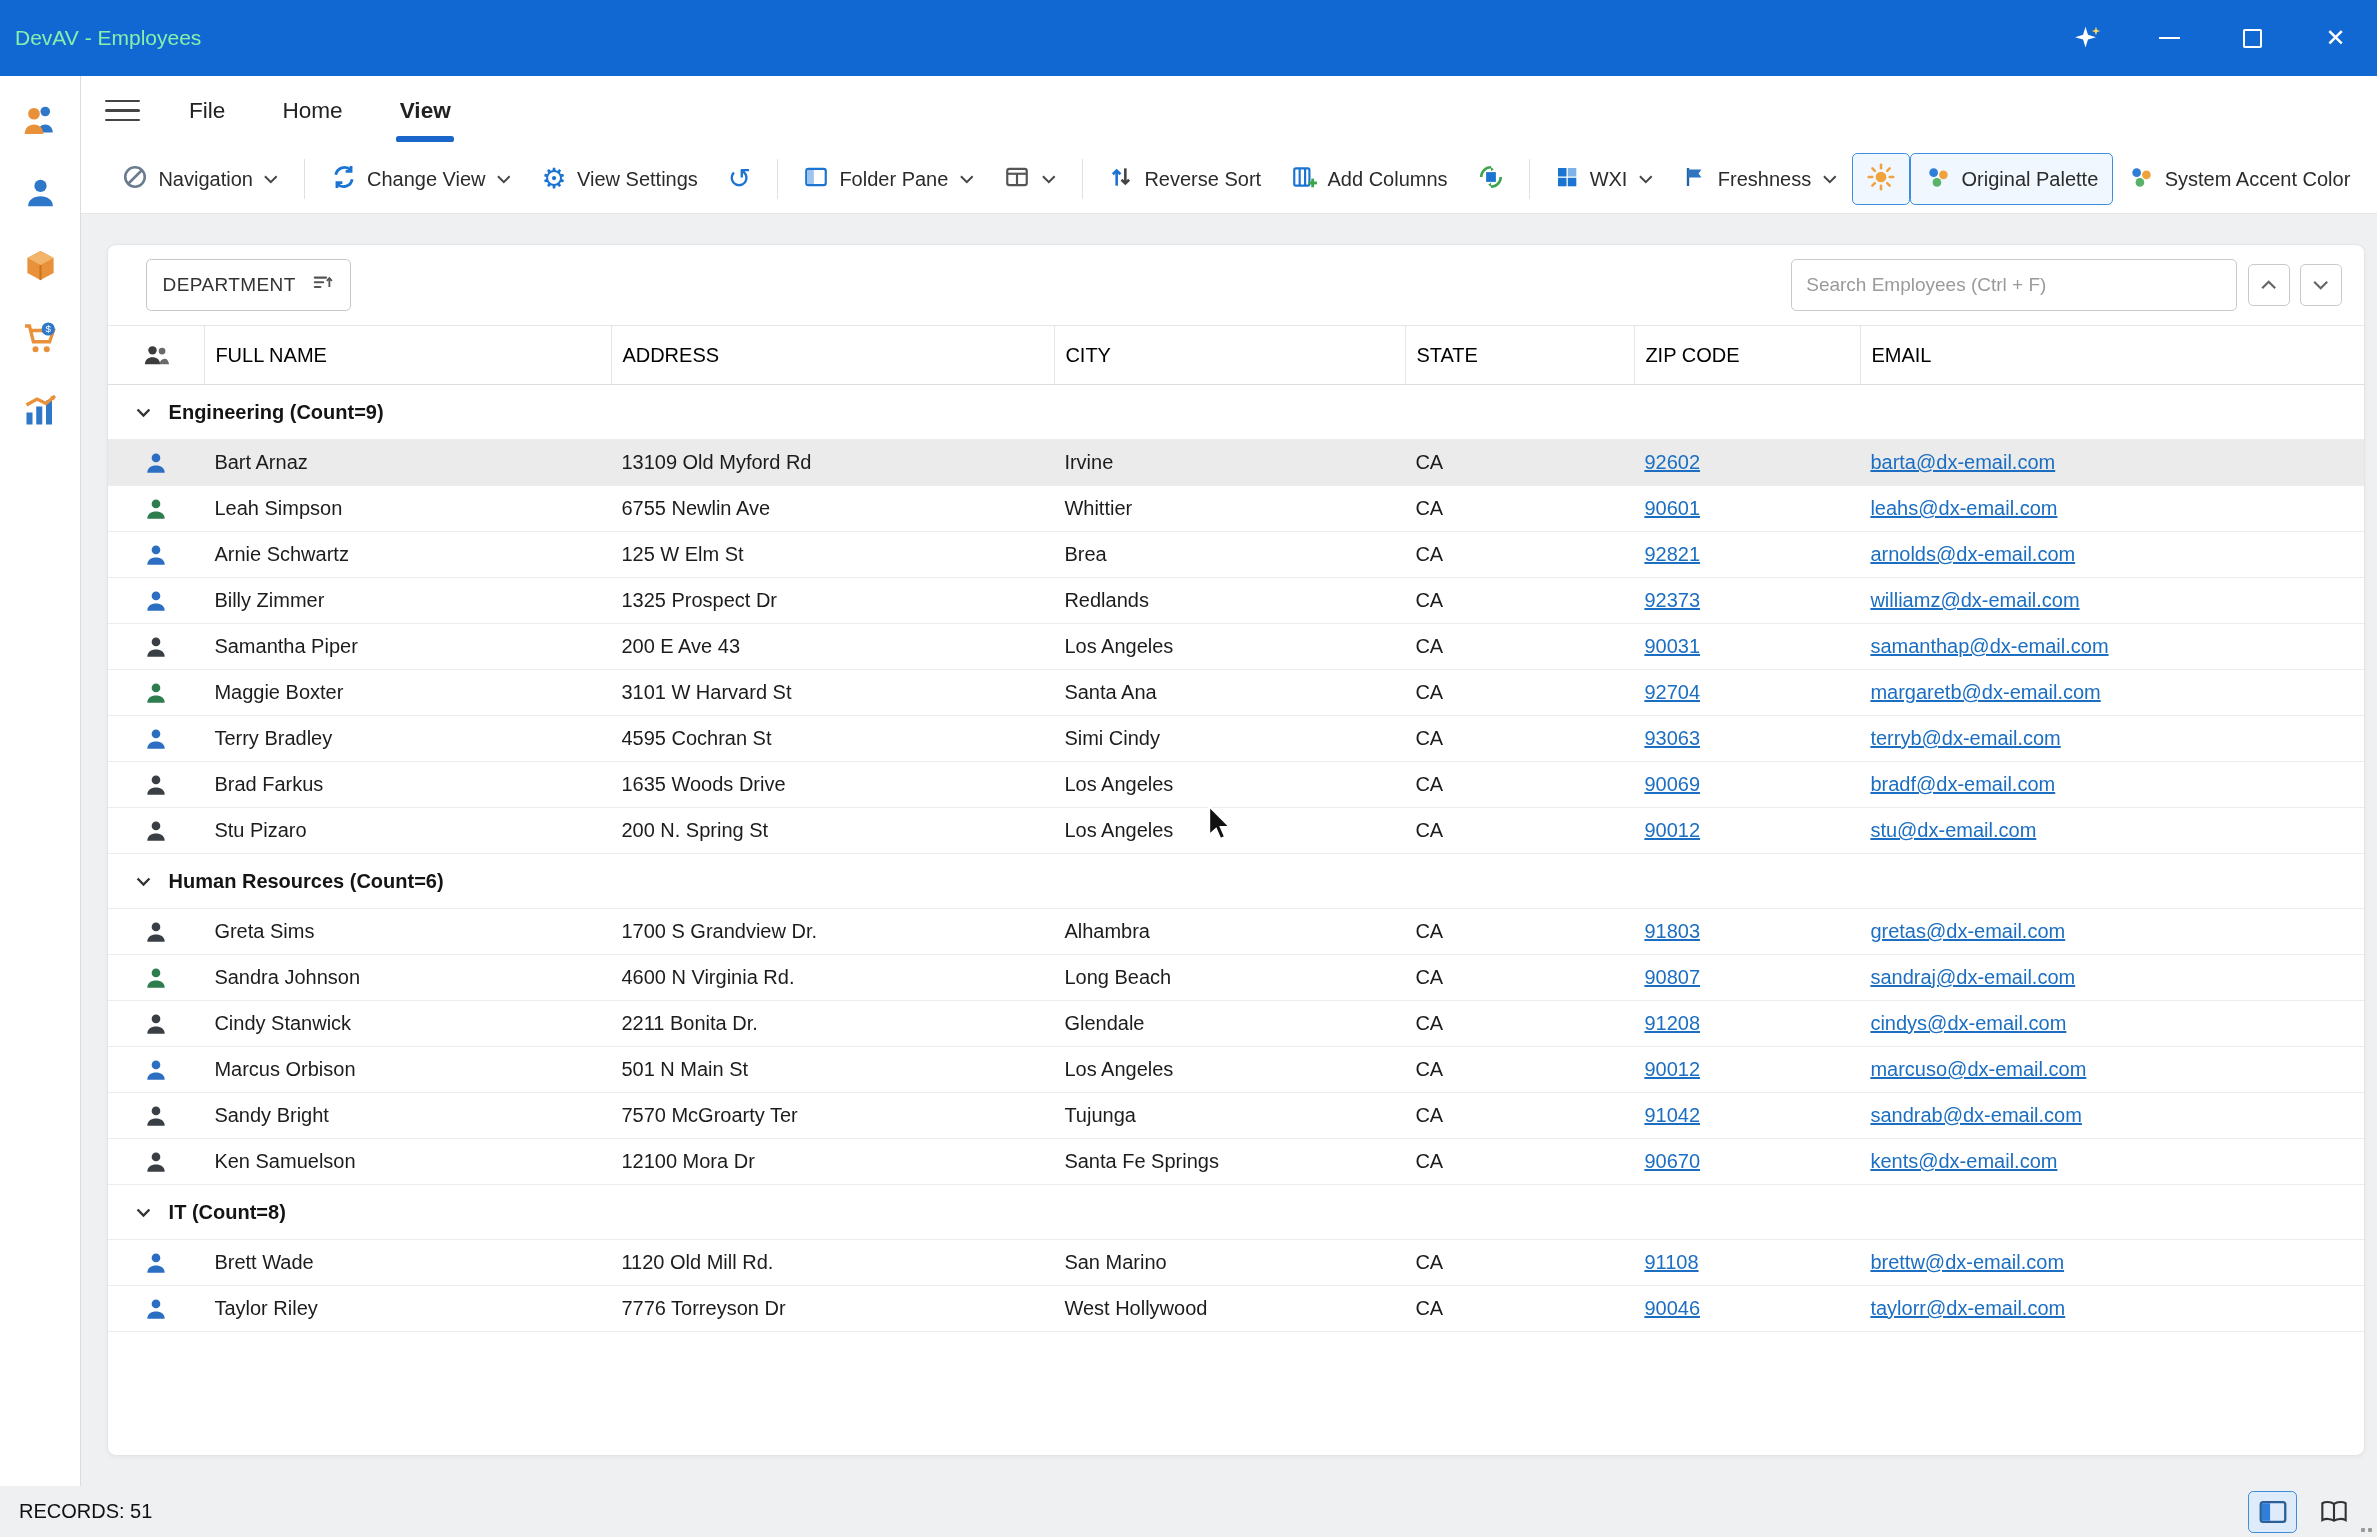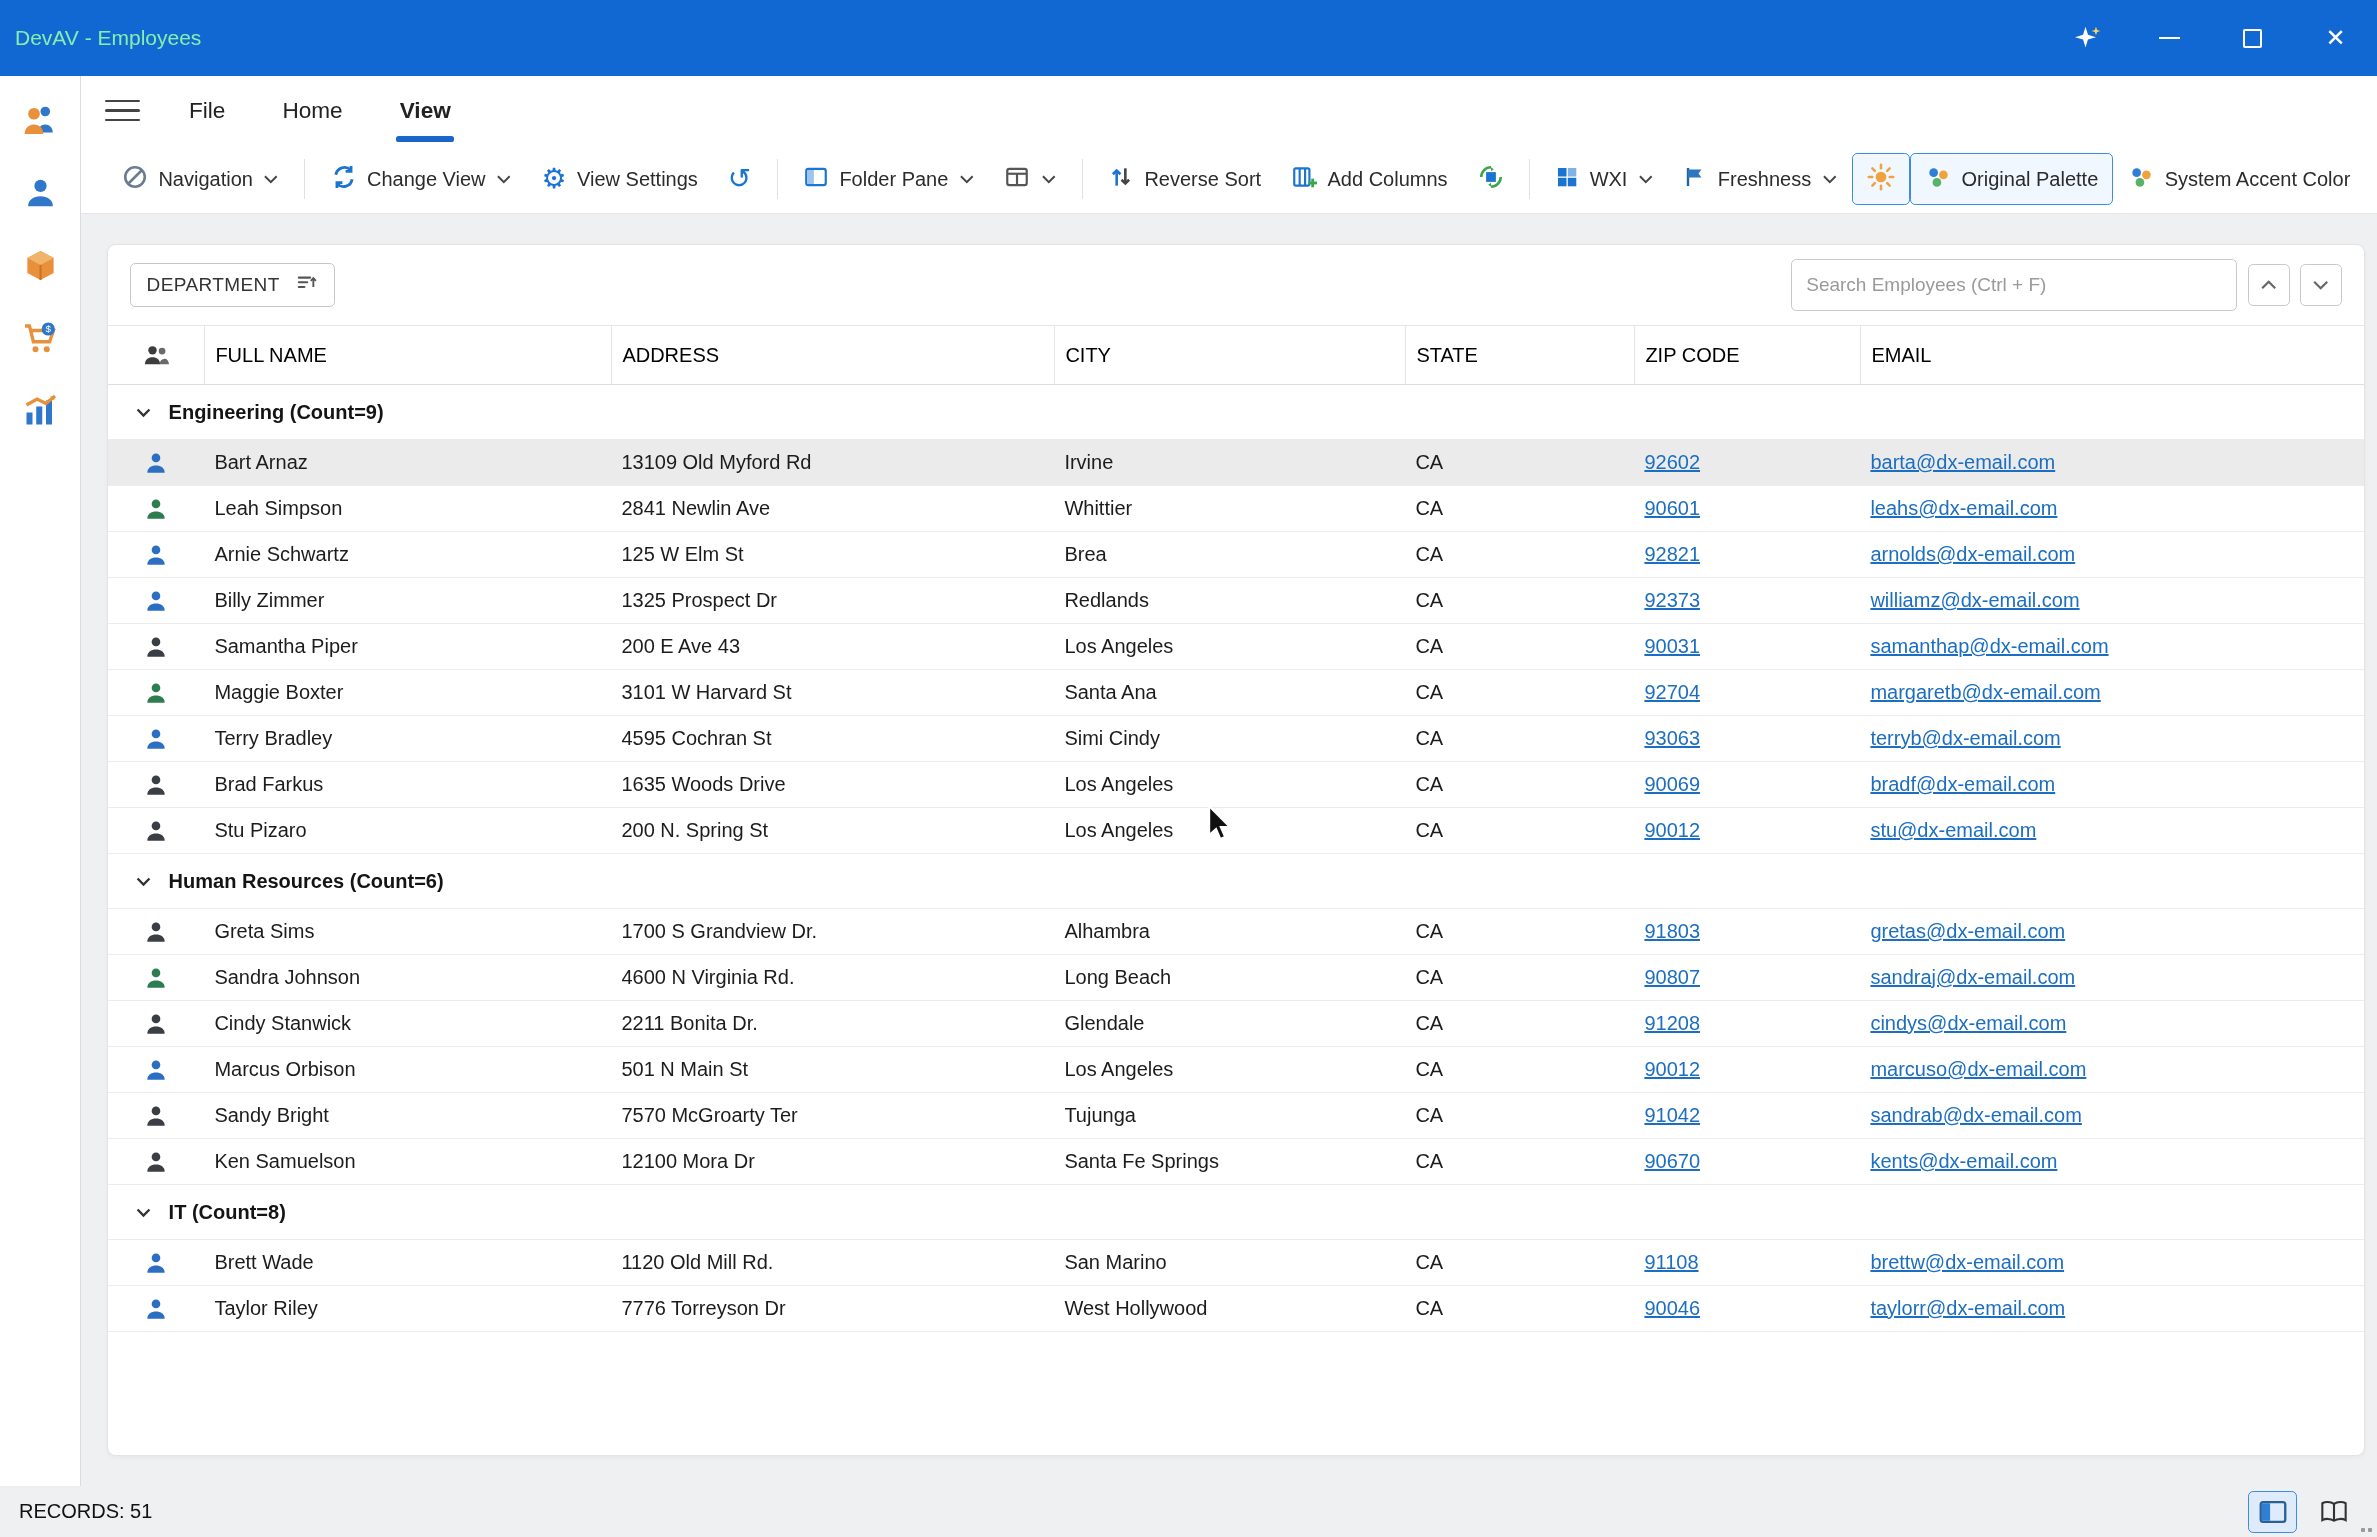--- a/index.html
+++ b/index.html
@@ -52,21 +52,21 @@
   .chev { width:15.6px; height:10.4px; }
   .uni-icon { font-size:28px; line-height:1; color:#1b74d1; }
 
   
   .content { flex:1; background:#eef0f2; padding:30px 12px 0 26px; }
   .card { background:#fff; border:0.9px solid #e4e4e4; border-radius:8.7px;
     height:1212px; overflow:hidden; box-shadow:0 1.7px 5.2px rgba(0,0,0,.04); }
   .card-controls { display:flex; align-items:center; justify-content:space-between;
     padding:14px 22px; }
   .chip { display:flex; align-items:center; gap:15.6px; border:0.9px solid #c6c6c6;
-    border-radius:5.2px; height:44px; padding:0 15.6px; font-size:19px; color:#333; letter-spacing:0.4px; }
+    border-radius:5.2px; height:52px; padding:0 15.6px; font-size:19px; color:#333; letter-spacing:0.4px;margin-left:16px; }
   .find-cluster { display:flex; align-items:center; gap:10.4px; }
   .find-box { width:446px; height:52px; border:0.9px solid #c9c9c9; border-radius:5.2px;
     padding:0 14px; font-size:19px; color:#444; outline:none;
     font-family:"Liberation Sans",sans-serif; }
   .find-box::placeholder { color:#9a9a9a; opacity:1; }
   .mini-btn { width:42px; height:42px; border:0.9px solid #c9c9c9; border-radius:5.2px;
     background:#fff; display:flex; align-items:center; justify-content:center; }
 
   .thead { display:grid; grid-template-columns:96px 407px 443px 351px 229px 226px 1fr;
     height:60px; align-items:center; border-top:0.9px solid #e6e6e6;
@@ -403,21 +403,21 @@
               <div class="cell"><a class="link" href="#">barta@dx-email.com</a></div>
             </div>
             <div class="trow">
               <div class="cell icon-cell">
                 <svg viewBox="0 0 24 24" width="26" height="26">
                   <circle cx="12" cy="7.3" r="4" fill="#2e7d4f"></circle>
                   <path d="M4 21c0-4.2 3.5-6.6 8-6.6s8 2.4 8 6.6z" fill="#2e7d4f"></path>
                 </svg>
               </div>
               <div class="cell">Leah Simpson</div>
-              <div class="cell">2841 Newlin Ave</div>
+              <div class="cell">6755 Newlin Ave</div>
               <div class="cell">Whittier</div>
               <div class="cell">CA</div>
               <div class="cell"><a class="link" href="#">90601</a></div>
               <div class="cell"><a class="link" href="#">leahs@dx-email.com</a></div>
             </div>
             <div class="trow">
               <div class="cell icon-cell">
                 <svg viewBox="0 0 24 24" width="26" height="26">
                   <circle cx="12" cy="7.3" r="4" fill="#2c6fc2"></circle>
                   <path d="M4 21c0-4.2 3.5-6.6 8-6.6s8 2.4 8 6.6z" fill="#2c6fc2"></path>

